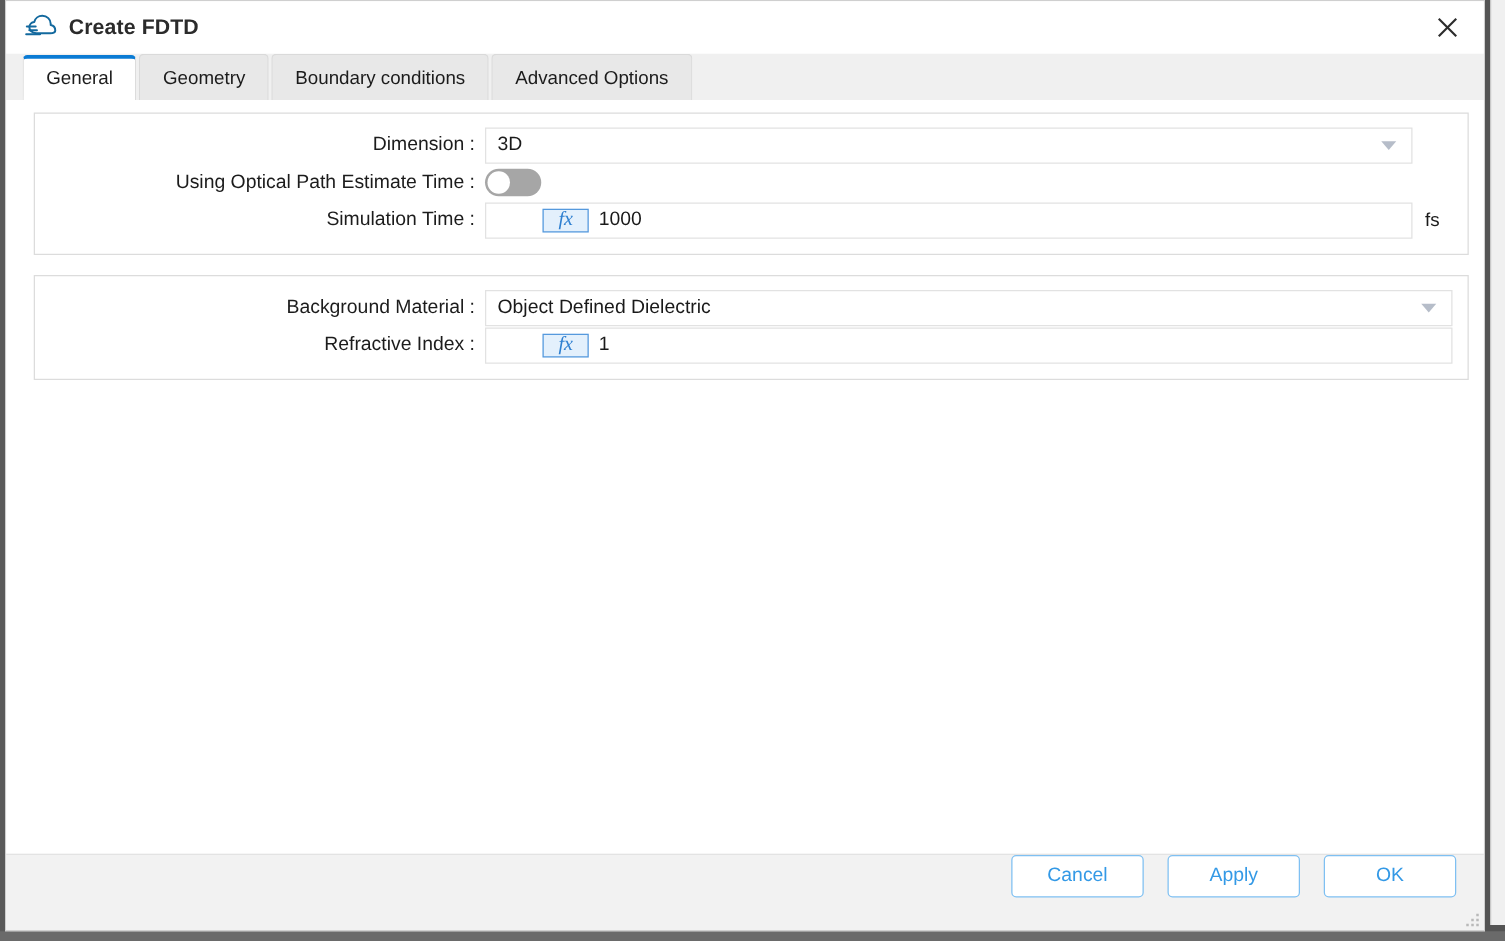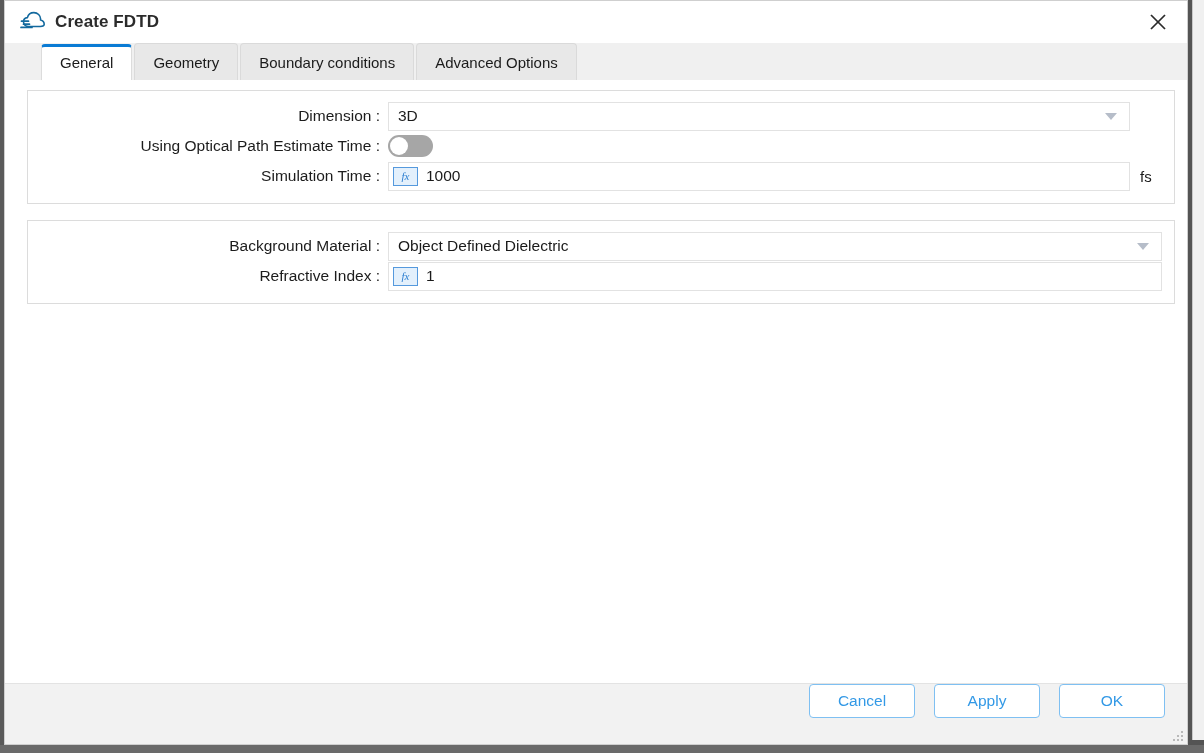--- a/index.html
+++ b/index.html
@@ -99,21 +99,20 @@
     cursor: pointer;
     white-space: nowrap;
   }
   .tab.active {
     background: #ffffff;
     border-top: 3px solid #0a7bd4;
     border-left: 1px solid #dcdcdc;
     border-right: 1px solid #dcdcdc;
     height: 36px;
     padding-bottom: 2px;
-    margin-left: 23px;
   }
 
   
   .content {
     flex: 1 1 auto;
     background: #ffffff;
     padding: 10px 12px 0 22px;
     overflow: hidden;
   }
   .groupbox {
@@ -166,31 +165,32 @@
     flex: 1 1 auto;
     height: 29px;
     border: 1px solid #e2e2e2;
     background: #ffffff;
     display: flex;
     align-items: center;
     padding: 0 6px 0 4px;
     cursor: text;
   }
   .fx {
-    width: 25px; height: 19px;
+    width: 37px; height: 19px;
     border: 1px solid #5599dd;
     background: #e3f0fc;
     color: #2d7fd0;
     font-family: "Liberation Serif", serif;
     font-style: italic;
-    font-size: 11px;
+    font-size: 16px;
     display: flex; align-items: center; justify-content: center;
     margin-right: 8px;
     flex: 0 0 auto;
     cursor: pointer;
+    margin-left: 41px;
   }
   .field-value {
     font-size: 15.5px;
     color: #1a1a1a;
   }
   .unit {
     width: 32px;
     padding-left: 10px;
     font-size: 15px;
     color: #1a1a1a;

